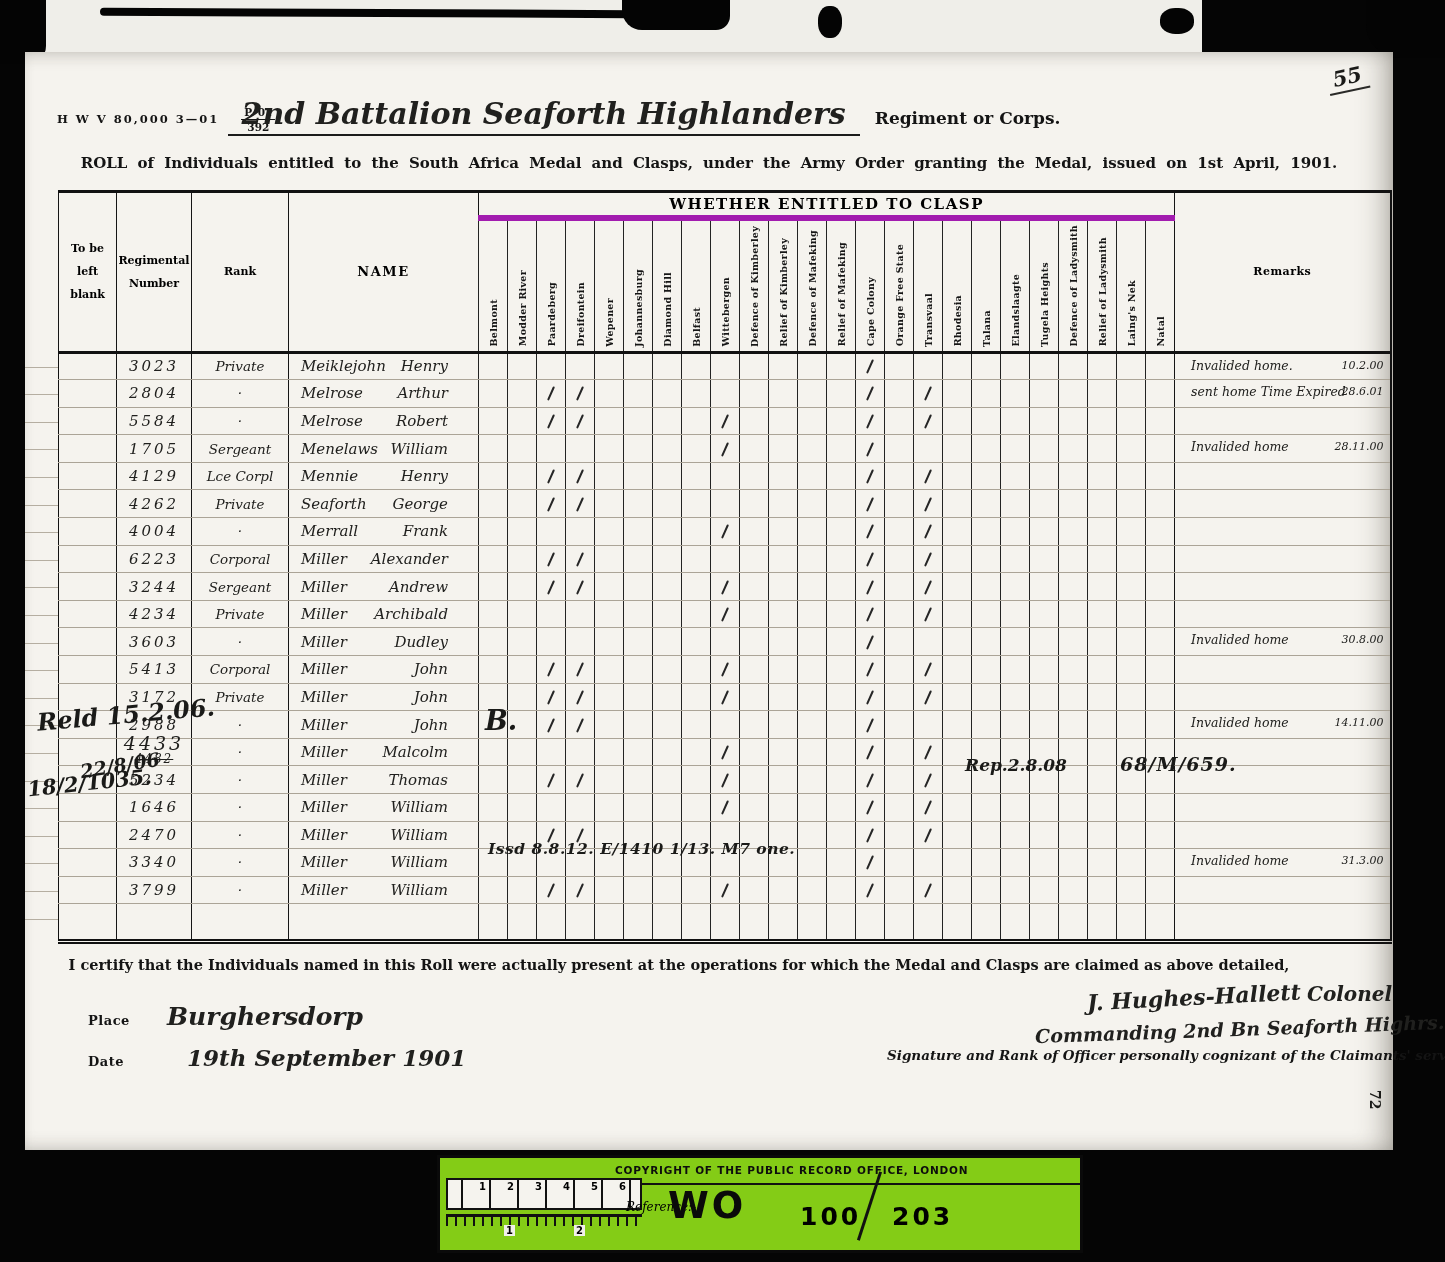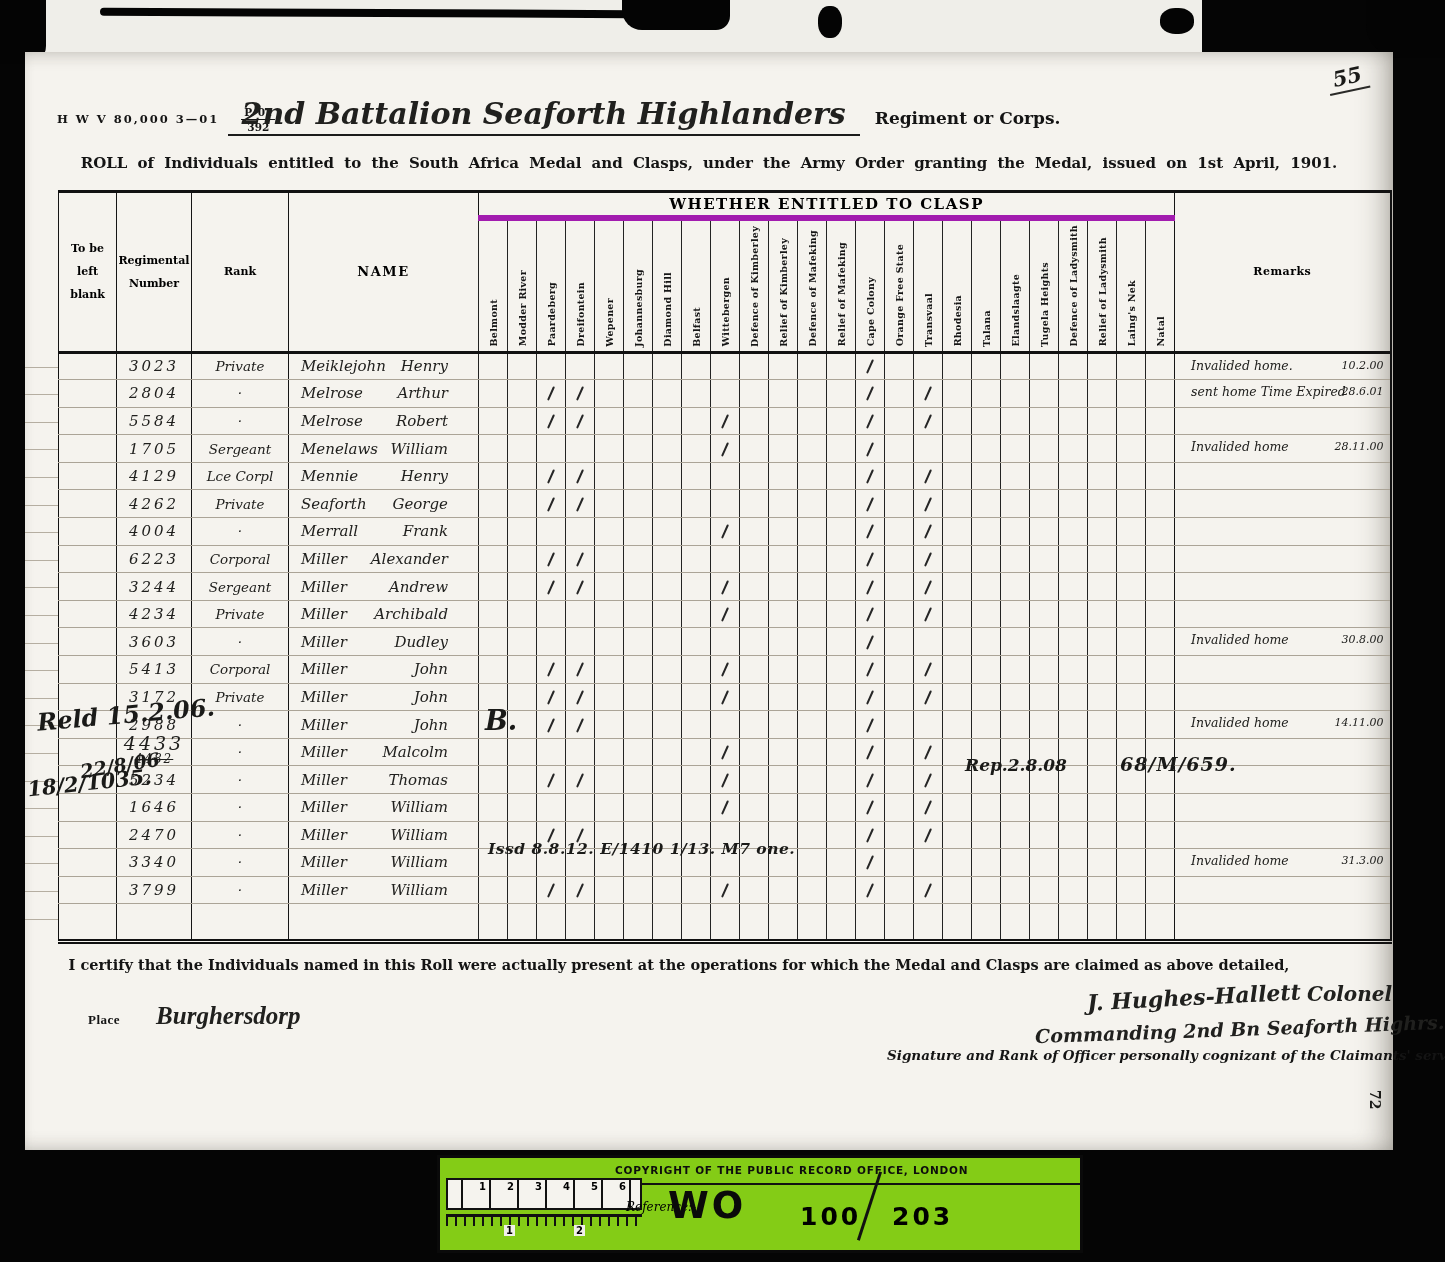--- a/index.html
+++ b/index.html
@@ -67,21 +67,21 @@
   tr.empty-row{height:38px;}
   #margin-lines{position:absolute;left:0;top:288px;width:33px;height:580px;
     background:repeating-linear-gradient(to bottom,transparent 0 26.6px,#b5aea1 26.6px 27.6px);}
 
   
   #certify{position:absolute;left:0;right:60px;top:904px;text-align:center;font-weight:bold;font-size:14.5px;}
   #sig-1{position:absolute;left:1062px;top:932px;font-size:22px;font-weight:bold;transform:rotate(-3deg);white-space:nowrap;}
   #sig-colonel{position:absolute;left:1282px;top:930px;font-size:20px;font-weight:bold;white-space:nowrap;}
   #sig-2{position:absolute;left:1010px;top:966px;font-size:19px;font-weight:bold;transform:rotate(-2deg);white-space:nowrap;}
   #sig-printed{position:absolute;left:862px;top:995px;font-weight:bold;font-style:italic;font-size:13.5px;white-space:nowrap;}
-  #place-row{position:absolute;left:63px;top:950px;font-family:Liberation Serif, serif;}
+  #place-row{position:absolute;left:63px;top:950px;}
   #date-row{position:absolute;left:63px;top:992px;}
   .pd-label{font-weight:bold;font-size:13px;letter-spacing:.5px;}
   #place-value{font-size:25px;font-weight:bold;margin-left:32px;}
   #date-value{font-size:23px;font-weight:bold;margin-left:58px;}
 
   
   .ann{position:absolute;font-style:italic;color:#1a1a18;white-space:nowrap;}
   #ann-page-number{left:1302px;top:12px;font-size:21px;font-weight:bold;transform:rotate(-12deg);border-bottom:2px solid #2a2a28;padding:0 6px 1px;}
   #ann-reld{left:12px;top:648px;font-size:24px;font-weight:bold;transform:rotate(-5deg);}
   #ann-file-ref-date{left:55px;top:702px;font-size:19px;font-weight:bold;transform:rotate(-9deg);}
@@ -991,20 +991,24 @@
 
     <div id="sig-1" class="hand">J. Hughes-Hallett</div>
     <div id="sig-colonel" class="hand">Colonel</div>
     <div id="sig-2" class="hand">Commanding 2nd Bn Seaforth Highrs.</div>
     <div id="sig-printed" class="printed">Signature and Rank of Officer personally cognizant of the Claimants' services.</div>
 
     <div id="place-row">
       <span class="pd-label printed">Place</span>
       <span id="place-value" class="hand">Burghersdorp</span>
     </div>
+    <div id="date-row">
+      <span class="pd-label printed">Date</span>
+      <span id="date-value" class="hand">19th September 1901</span>
+    </div>
   <div class="ann hand" id="ann-page-number">55</div>
       <div class="ann hand" id="ann-reld">Reld 15.2.06.</div>
       <div class="ann hand" id="ann-file-ref-date">22/8/06</div>
       <div class="ann hand" id="ann-file-ref">18/2/1035.</div>
       <div class="ann hand" id="ann-b-note">B.</div>
       <div class="ann hand" id="ann-issd-note">Issd 8.8.12. E/1410 1/13. M7 one.</div>
       <div class="ann hand" id="ann-rep-note">Rep.2.8.08</div>
       <div class="ann hand" id="ann-ref-note">68/M/659.</div>
       <div class="ann hand" id="ann-mark-72">72</div>
     </div>

